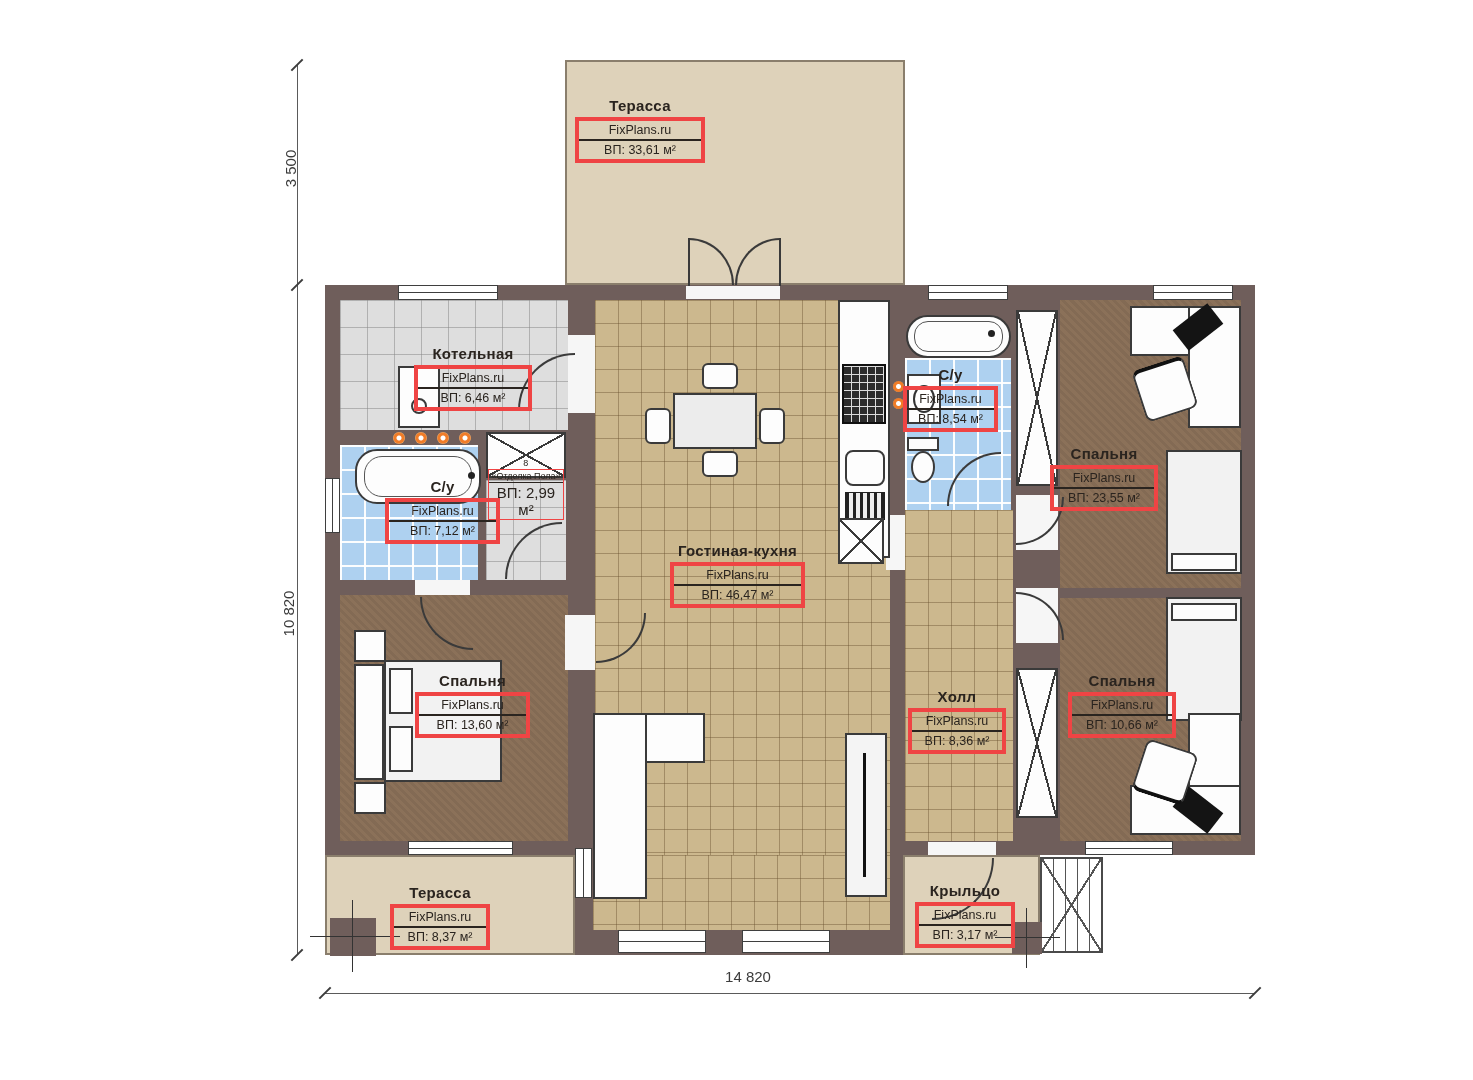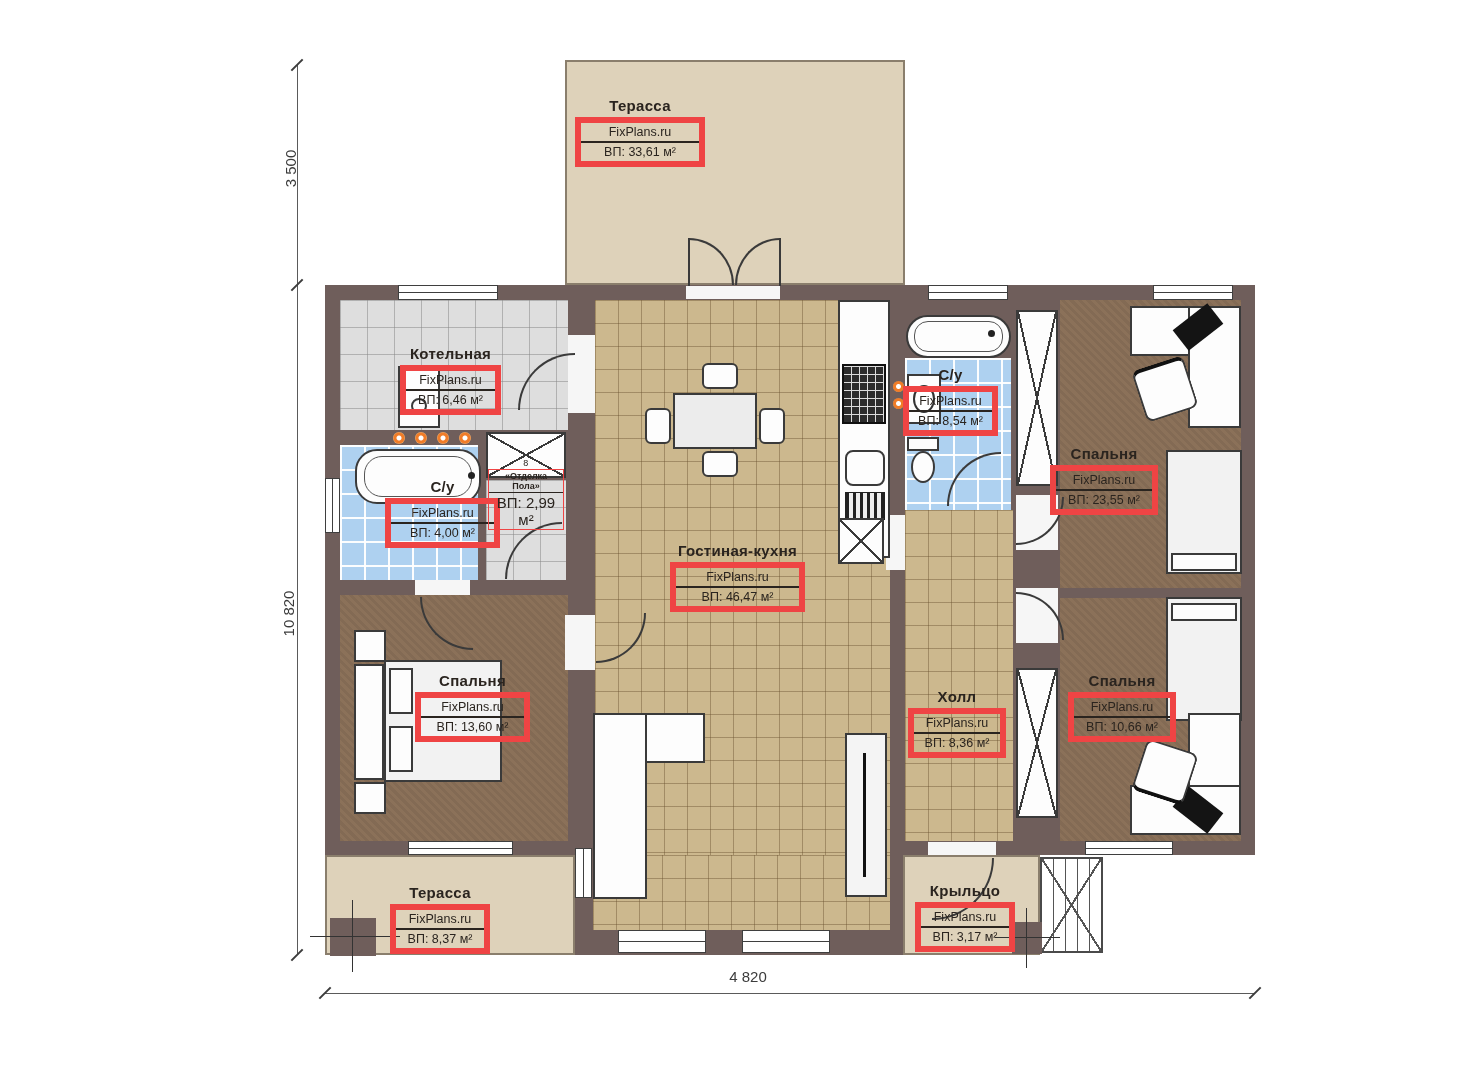--- a/index.html
+++ b/index.html
@@ -53,26 +53,26 @@
           linear-gradient(to bottom right,transparent calc(50% - 1px),#555 calc(50% - 1px),#555 calc(50% + 1px),transparent calc(50% + 1px)),
           linear-gradient(to top right,transparent calc(50% - 1px),#555 calc(50% - 1px),#555 calc(50% + 1px),transparent calc(50% + 1px));}
   .stove{background:#2c2c2c;border:2px solid #101010;
         background-image:
           repeating-linear-gradient(0deg,transparent 0 7px,#ddd 7px 8px),
           repeating-linear-gradient(90deg,transparent 0 7px,#ddd 7px 8px);}
   .stripes{background:repeating-linear-gradient(90deg,#222 0 3px,#eee 3px 7px);border:1px solid #222;}
   
   .rlabel{position:absolute;text-align:center;color:#2a241f;}
   .rl-title{font-weight:bold;font-size:15px;letter-spacing:.3px;margin-bottom:3px;}
-  .rl-box{border:6px solid #ef4444;display:block;}
+  .rl-box{border:4px solid #ef4444;display:block;}
   .rl-brand{border-bottom:2px solid #2a241f;font-size:12.5px;padding:2px 4px;}
   .rl-area{font-size:12.5px;padding:2px 4px;}
   .rlabel.sm .rl-title{font-size:9px;margin-bottom:1px;font-weight:normal;}
   .rlabel.sm .rl-box{border-width:1.5px;}
-  .rlabel.sm .rl-brand{font-size:9px;padding:1px 2px;border-bottom-width:1.5px;font-weight:bold;}
+  .rlabel.sm .rl-brand{font-size:9px;padding:1px 2px;border-bottom-width:1.5px;}
   .rlabel.sm .rl-area{font-size:15px;padding:1px 2px;}
   
   .dimline{background:#5a5a5a;}
   .tick{width:16px;height:2px;background:#3c3c3c;transform:rotate(-45deg);}
   .dimtext{font-size:15px;color:#3c3c3c;text-align:center;}
   .vtext{transform:rotate(-90deg);}
 </style>
 </head>
 <body>
 
@@ -199,33 +199,33 @@
   <div class="abs" style="left:1026px;top:908px;width:1px;height:60px;background:#333"></div>
 
   <div class="rlabel" style="left:575px;top:97px;width:130px">
     <div class="rl-title">Терасса</div>
     <div class="rl-box">
       <div class="rl-brand">FixPlans.ru</div>
       <div class="rl-area">ВП: 33,61 м²</div>
     </div>
   </div>
 
-  <div class="rlabel" style="left:400px;top:345px;width:101px">
+  <div class="rlabel" style="left:414px;top:345px;width:118px">
     <div class="rl-title">Котельная</div>
     <div class="rl-box">
       <div class="rl-brand">FixPlans.ru</div>
       <div class="rl-area">ВП: 6,46 м²</div>
     </div>
   </div>
 
   <div class="rlabel" style="left:385px;top:478px;width:115px">
     <div class="rl-title">С/у</div>
     <div class="rl-box">
       <div class="rl-brand">FixPlans.ru</div>
-      <div class="rl-area">ВП: 4,00 м²</div>
+      <div class="rl-area">ВП: 7,12 м²</div>
     </div>
   </div>
 
   <div class="rlabel sm" style="left:488px;top:458px;width:76px">
     <div class="rl-title">8</div>
     <div class="rl-box">
       <div class="rl-brand">«Отделка Пола»</div>
       <div class="rl-area">ВП: 2,99 м²</div>
     </div>
   </div>
@@ -297,15 +297,15 @@
   <div class="abs dimline" style="left:297px;top:65px;width:1px;height:890px"></div>
   <div class="abs tick" style="left:289px;top:64px"></div>
   <div class="abs tick" style="left:289px;top:284px"></div>
   <div class="abs tick" style="left:289px;top:954px"></div>
   <div class="abs dimtext vtext" style="left:250px;top:160px;width:80px">3 500</div>
   <div class="abs dimtext vtext" style="left:248px;top:605px;width:80px">10 820</div>
 
   <div class="abs dimline" style="left:325px;top:993px;width:930px;height:1px"></div>
   <div class="abs tick" style="left:317px;top:992px"></div>
   <div class="abs tick" style="left:1247px;top:992px"></div>
-  <div class="abs dimtext" style="left:698px;top:968px;width:100px">4 820</div>
+  <div class="abs dimtext" style="left:698px;top:968px;width:100px">14 820</div>
 
 </div>
 
 </body></html>

